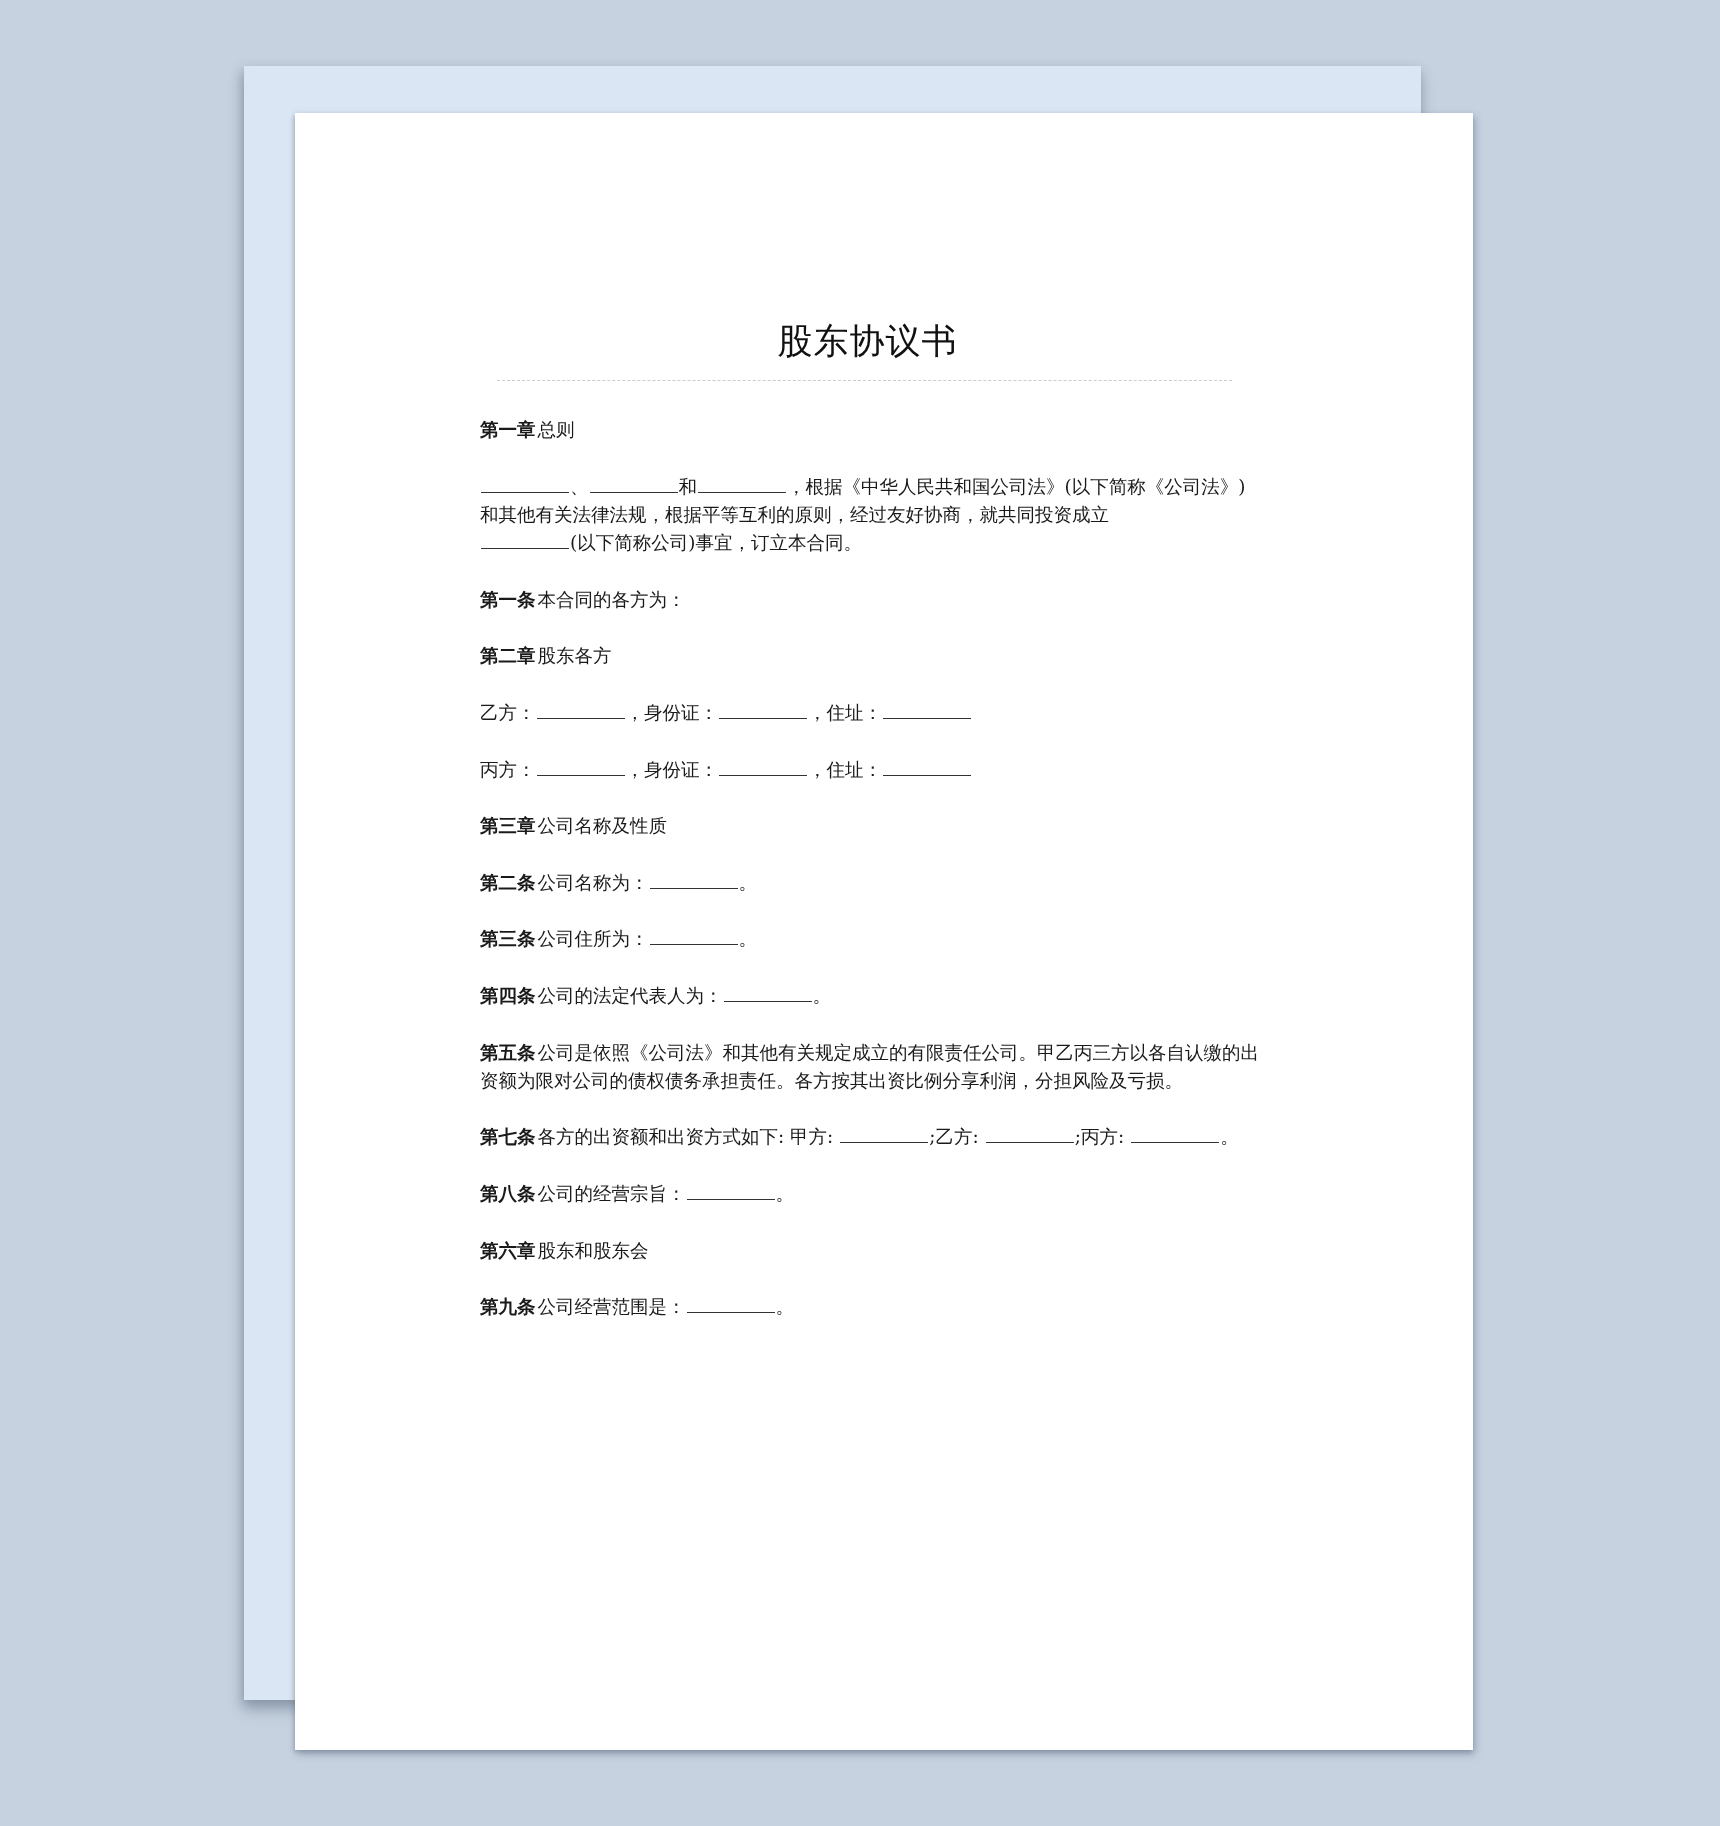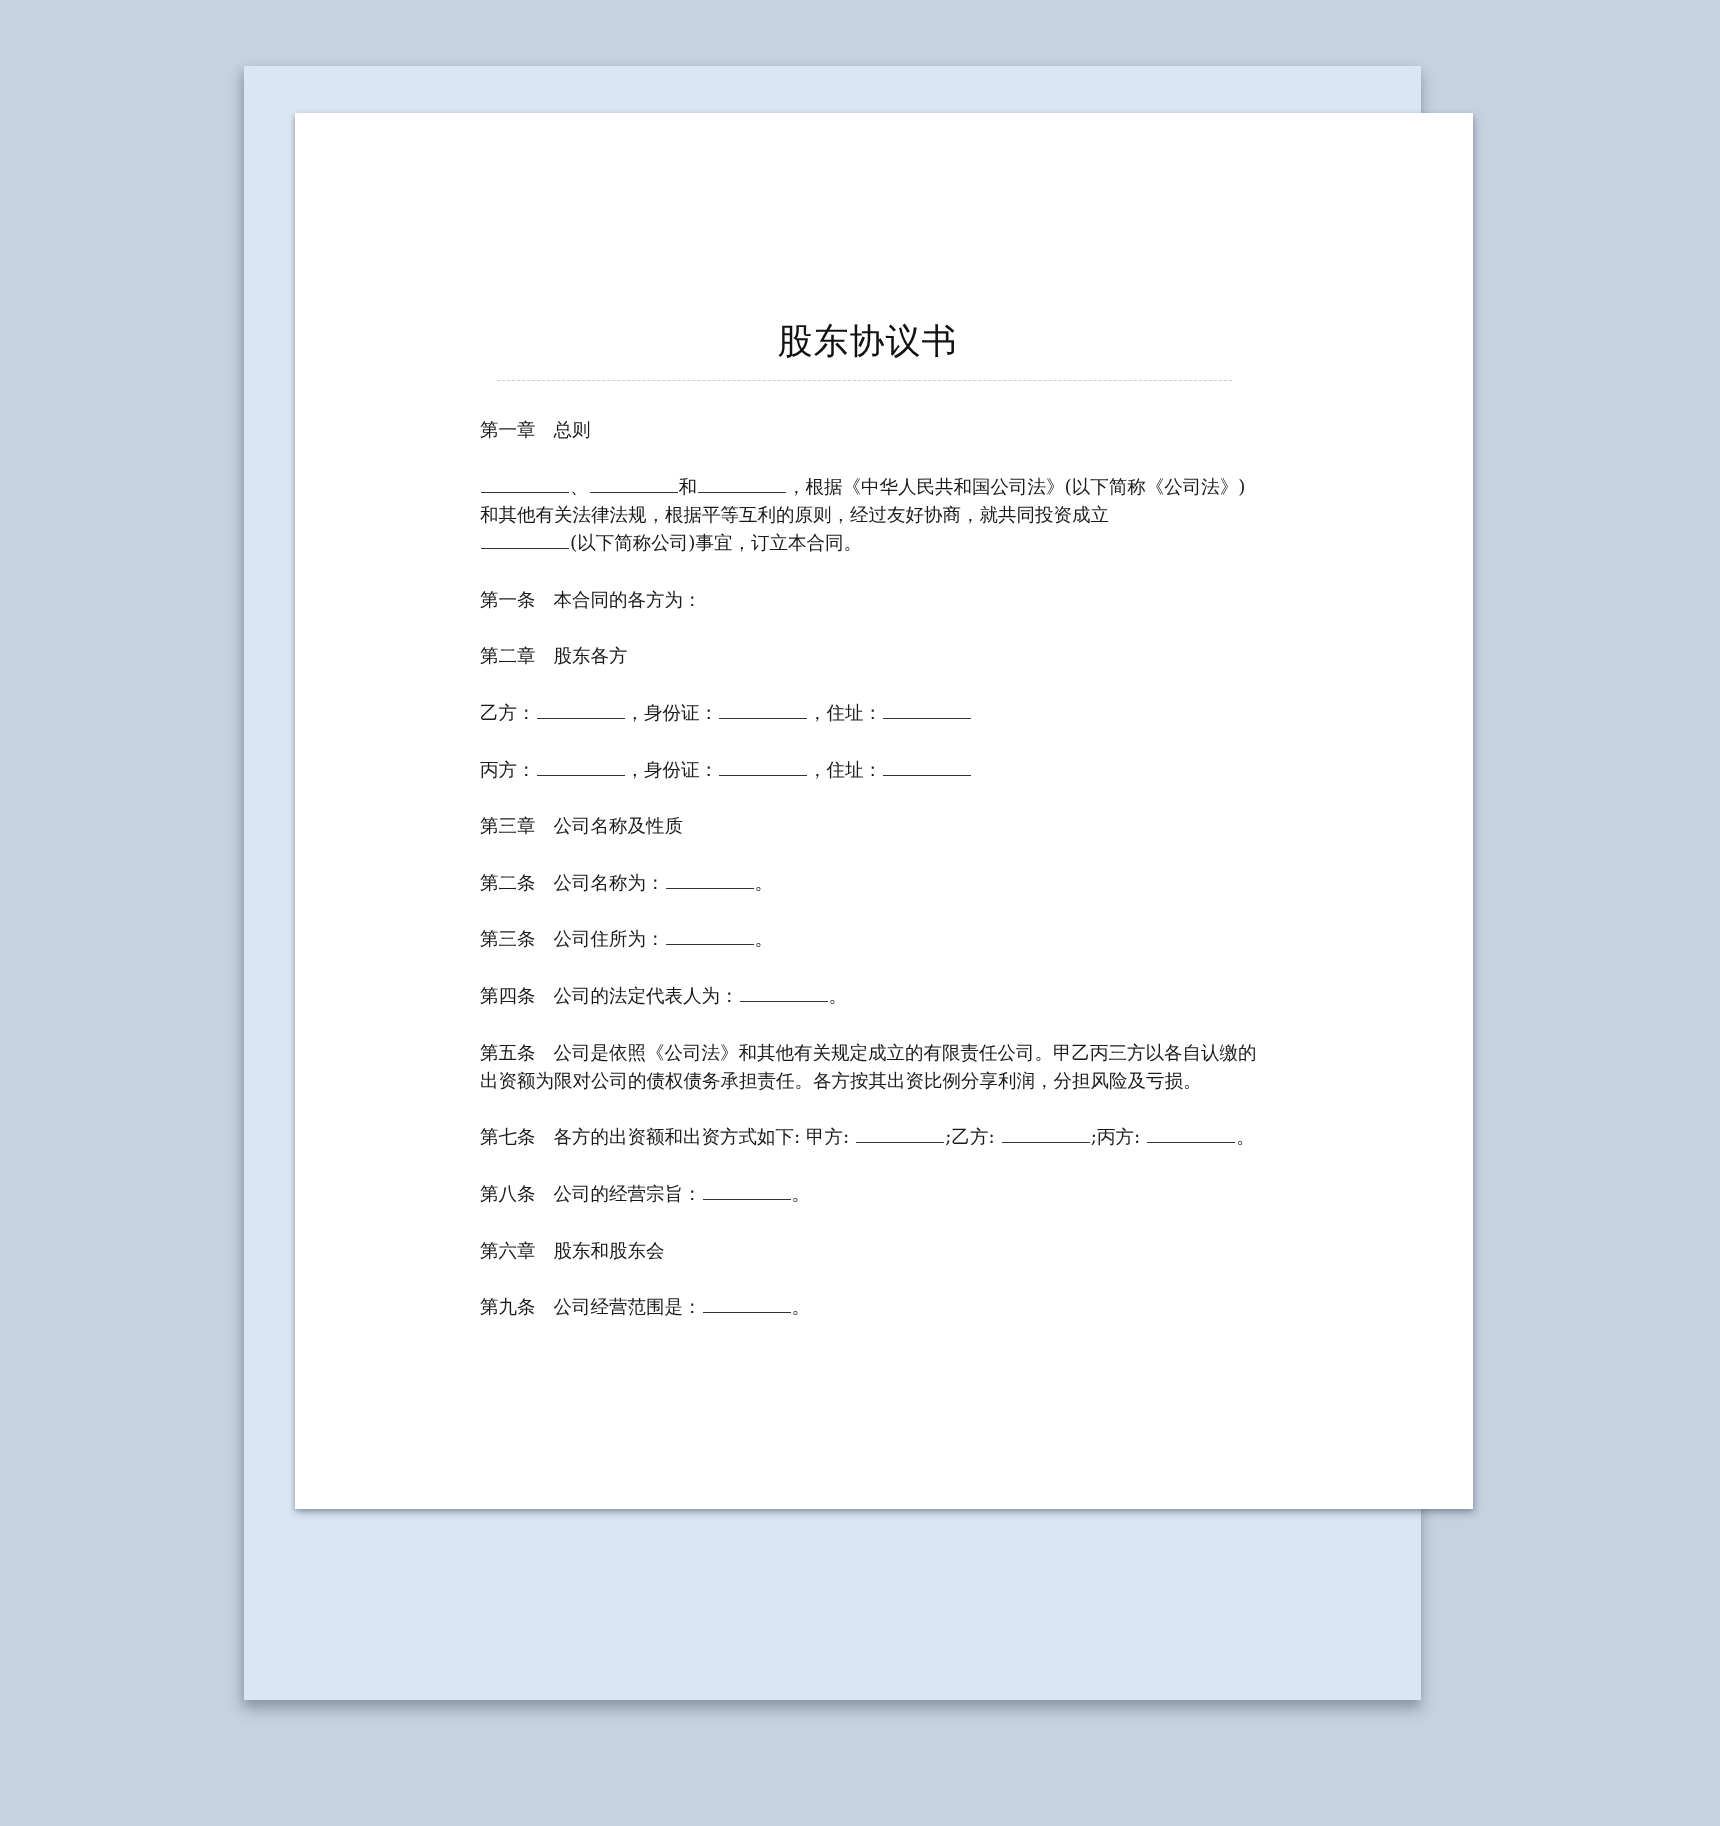--- a/index.html
+++ b/index.html
@@ -22,21 +22,21 @@
     width: 1177px;
     height: 1634px;
     background: #dbe6f4;
     box-shadow: -2px 4px 10px rgba(90,105,125,0.35), 0 10px 14px rgba(80,95,115,0.35);
   }
   .front-page {
     position: absolute;
     left: 295px;
     top: 113px;
     width: 1178px;
-    height: 1396px;
+    height: 1637px;
     background: #ffffff;
     box-shadow: -1px 2px 4px rgba(90,105,125,0.35), 2px 4px 8px rgba(80,95,115,0.4);
   }
   .content {
     position: absolute;
     left: 185px;
     top: 0;
     width: 780px;
   }
   .title {
@@ -66,21 +66,22 @@
     width: 780px;
     font-size: 18.5px;
     line-height: 28.3px;
   }
   .para {
     margin: 0 0 28.3px 0;
     white-space: normal;
   }
   .heading-no {
     display: inline-block;
-    margin-right: 18px;
+    margin-right: 2px;
+    font-weight: bold;
   }
   .blank {
     display: inline-block;
     width: 88px;
     height: 18px;
     border-bottom: 1.3px solid #333;
     vertical-align: baseline;
     margin: 0 1px;
   }
   .gap { display: inline-block; width: 6px; }

